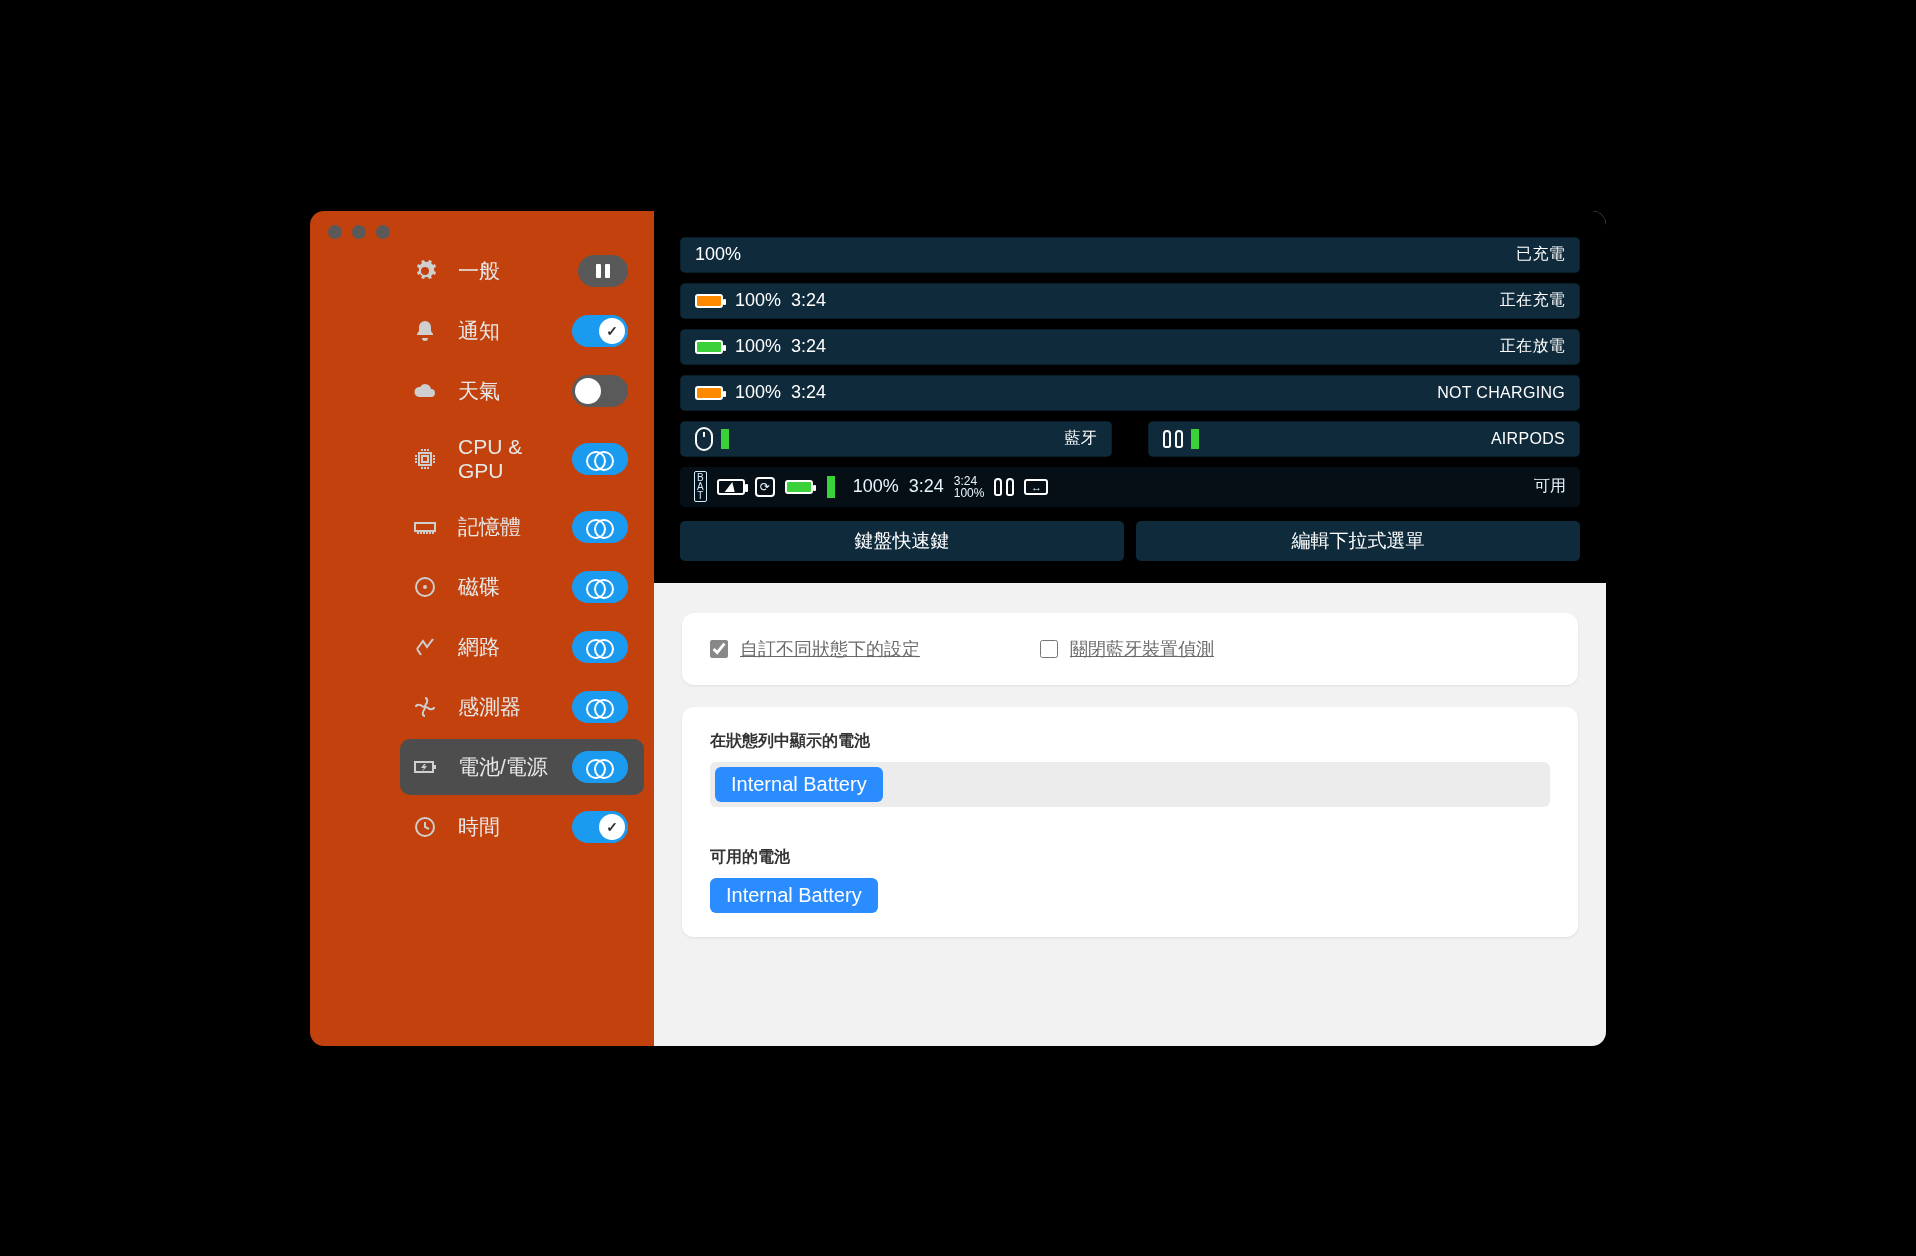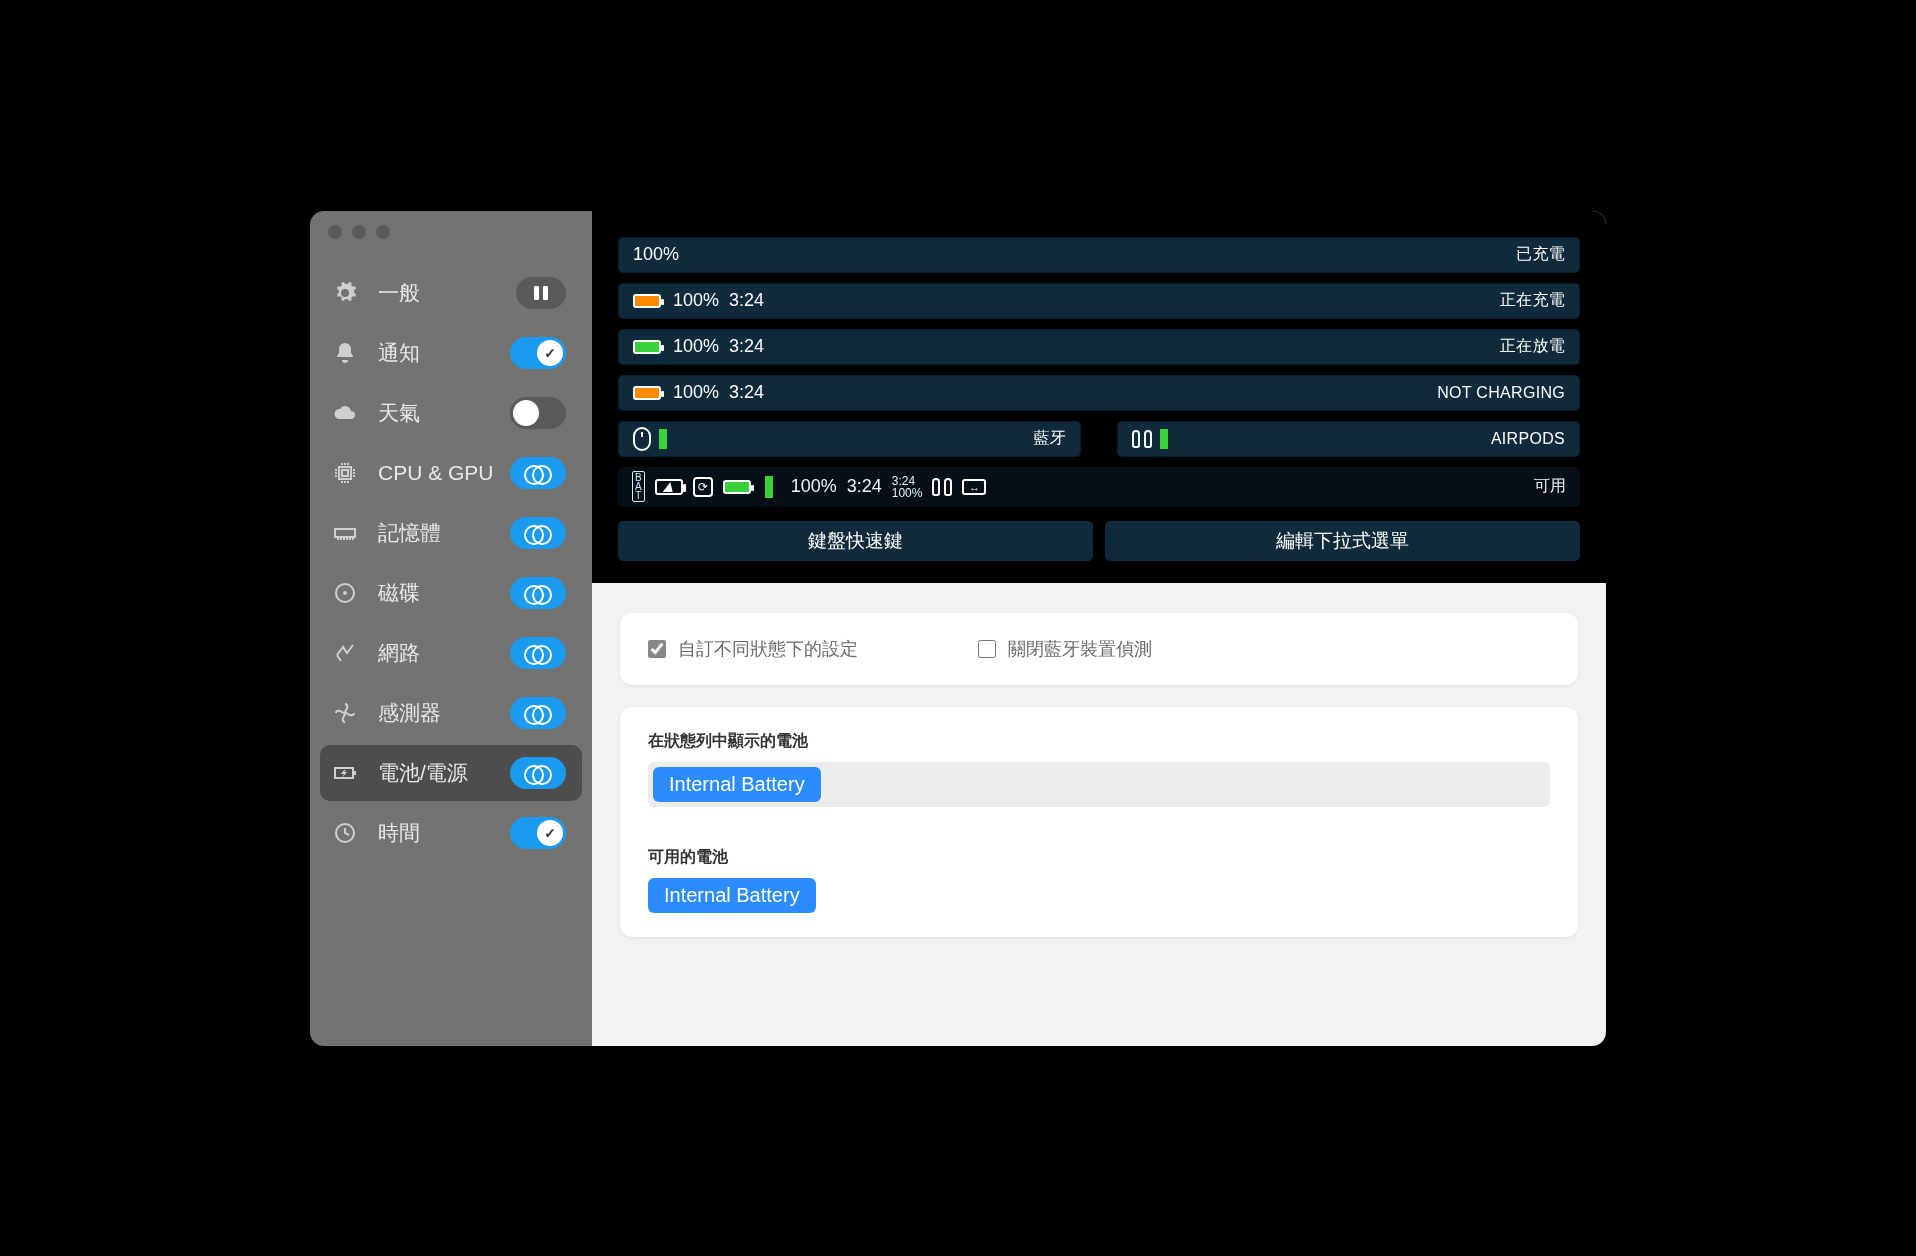--- a/index.html
+++ b/index.html
@@ -15,25 +15,25 @@
   .window {
     width: 1296px;
     height: 835px;
     display: flex;
     border-radius: 14px;
     overflow: hidden;
     box-shadow: 0 30px 80px rgba(0,0,0,.6);
   }
   
   .sidebar {
-    width: 282px;
-    background: #737373;
+    width: 344px;
+    background: #c2410c;
     padding-top: 14px;
     display: flex;
-    flex-direction: column;
+    flex-direction: row;
   }
   .traffic { display:flex; gap:10px; padding: 0 0 8px 18px; }
   .traffic span { width:14px; height:14px; border-radius:50%; background:#5a5a5a; }
   .nav { padding: 18px 10px 0 10px; display:flex; flex-direction:column; gap:4px; }
   .nav-item {
     display:flex; align-items:center;
     padding: 12px 16px 12px 10px;
     border-radius: 10px;
     color:#e8e8e8; cursor:pointer;
     position:relative;
@@ -115,21 +115,21 @@
   .arrows { width:24px;height:16px;border:2px solid #fff;border-radius:3px;display:inline-flex;align-items:center;justify-content:center;font-size:11px;}
   .btn-row { display:flex; gap:12px; }
   .big-btn {
     flex:1; background:#0e2a3b; color:#fff; border:none; height:40px;
     border-radius:5px; font-size:19px; cursor:pointer;
   }
 
   .content { padding: 30px 28px; display:flex; flex-direction:column; gap:22px; }
   .card { background:#fff; border-radius:12px; box-shadow:0 1px 3px rgba(0,0,0,.08); padding:24px 28px; }
   .opts { display:flex; gap:120px; }
-  .chk { display:flex; align-items:center; gap:12px; color:#6a6a6a; font-size:18px; }
+  .chk { display:flex; align-items:center; gap:12px; color:#6a6a6a; font-size:18px;text-decoration:underline; }
   .chk input { width:18px; height:18px; accent-color:#888; }
   .card2 h4 { font-size:16px; font-weight:600; color:#333; margin-bottom:10px; }
   .tag-row { background:#ececec; border-radius:6px; padding:5px; display:flex; }
   .tag-row.plain { background:transparent; padding:0; }
   .tag { background:#2b8cff; color:#fff; border-radius:6px; padding:6px 16px; font-size:20px; }
   .sect2 { margin-top:40px; }
 </style>
 </head>
 <body>
 

